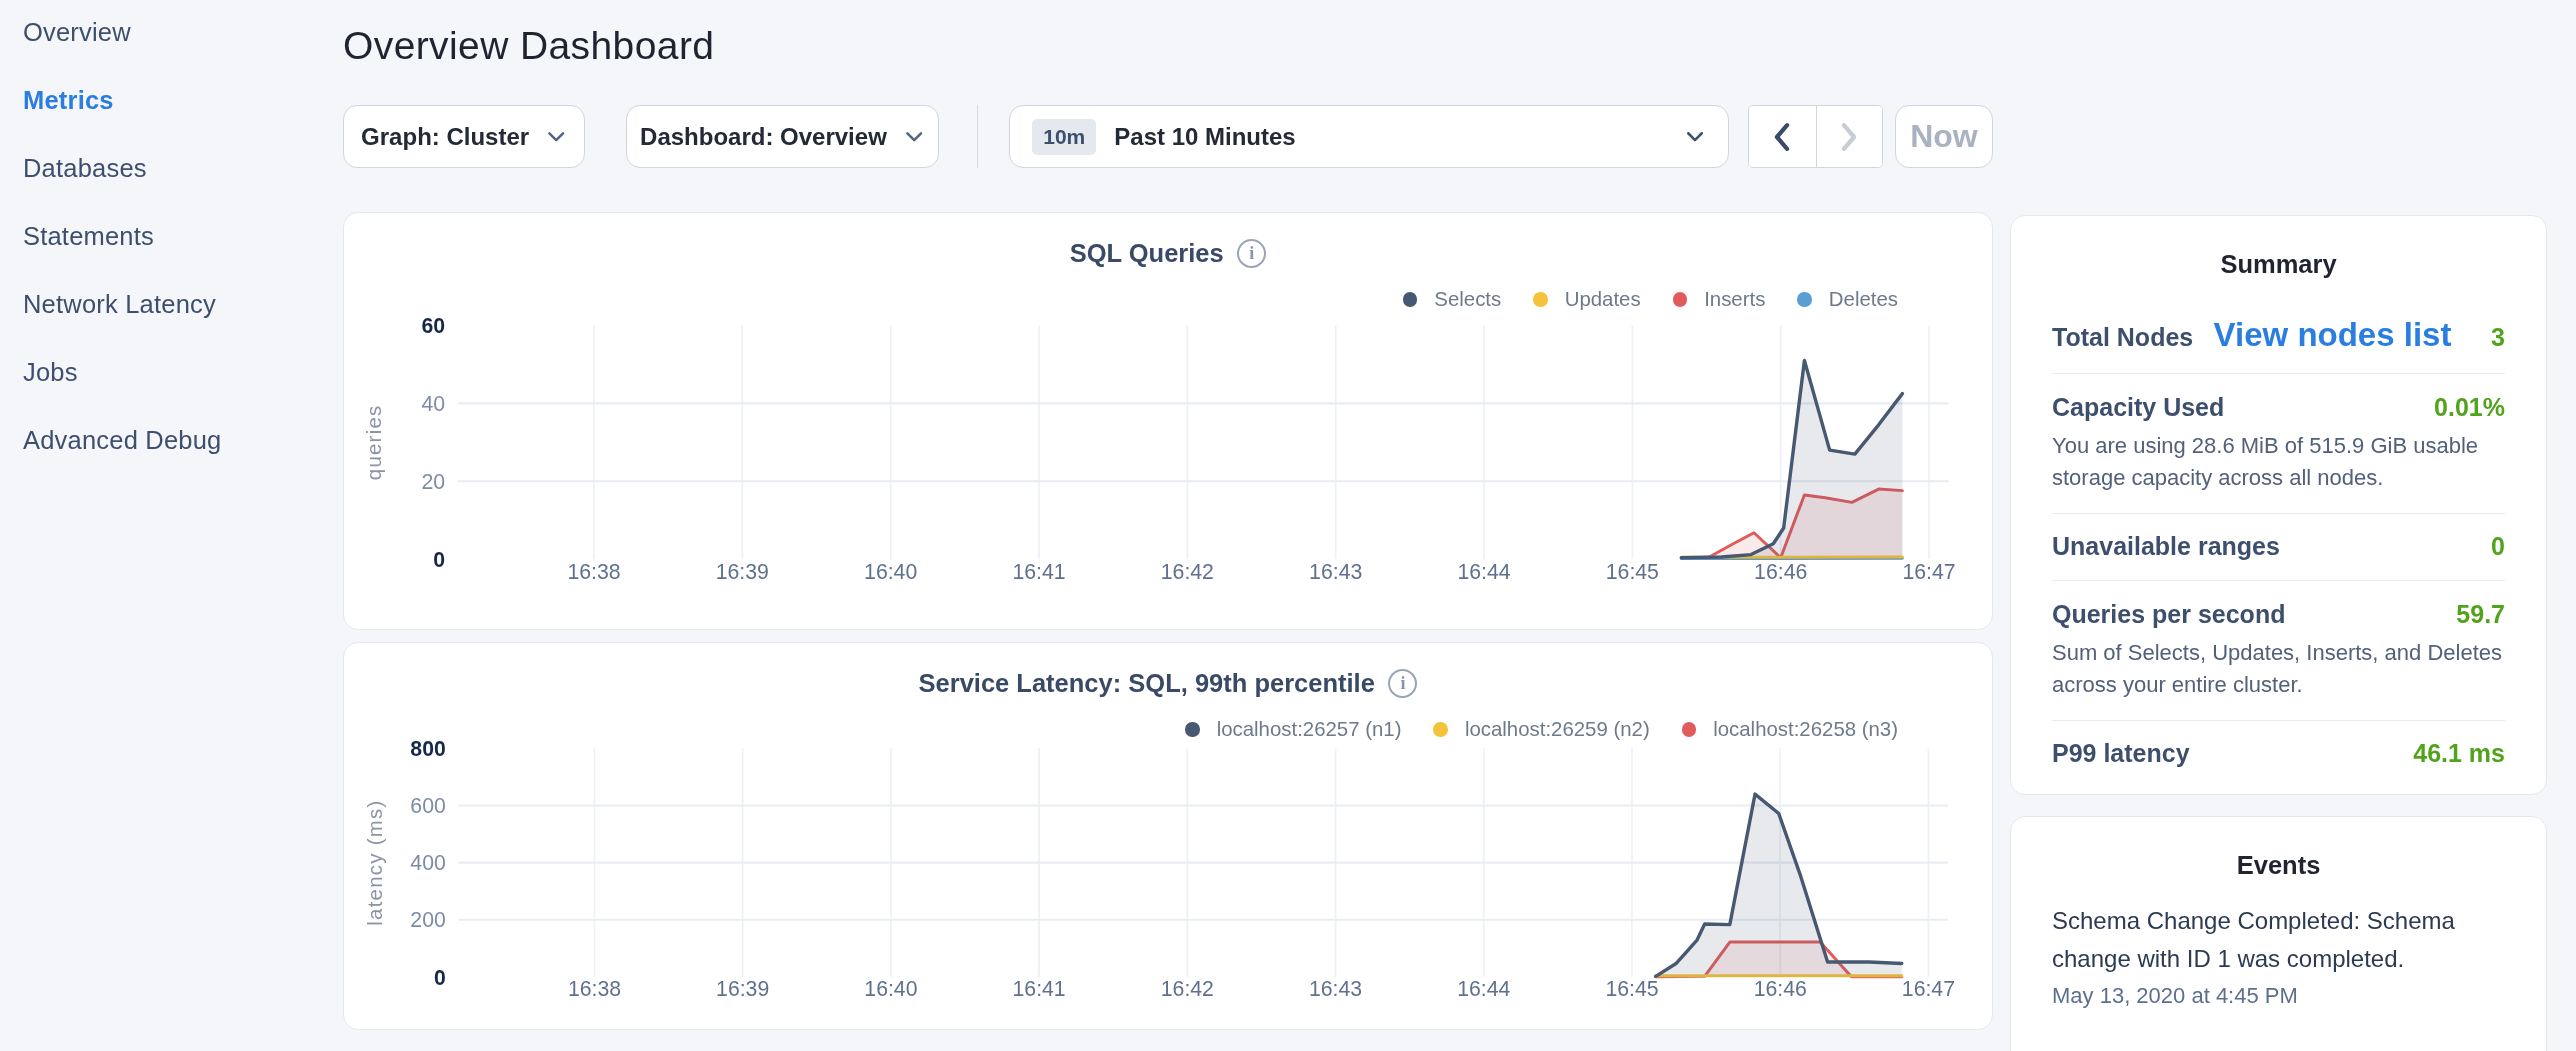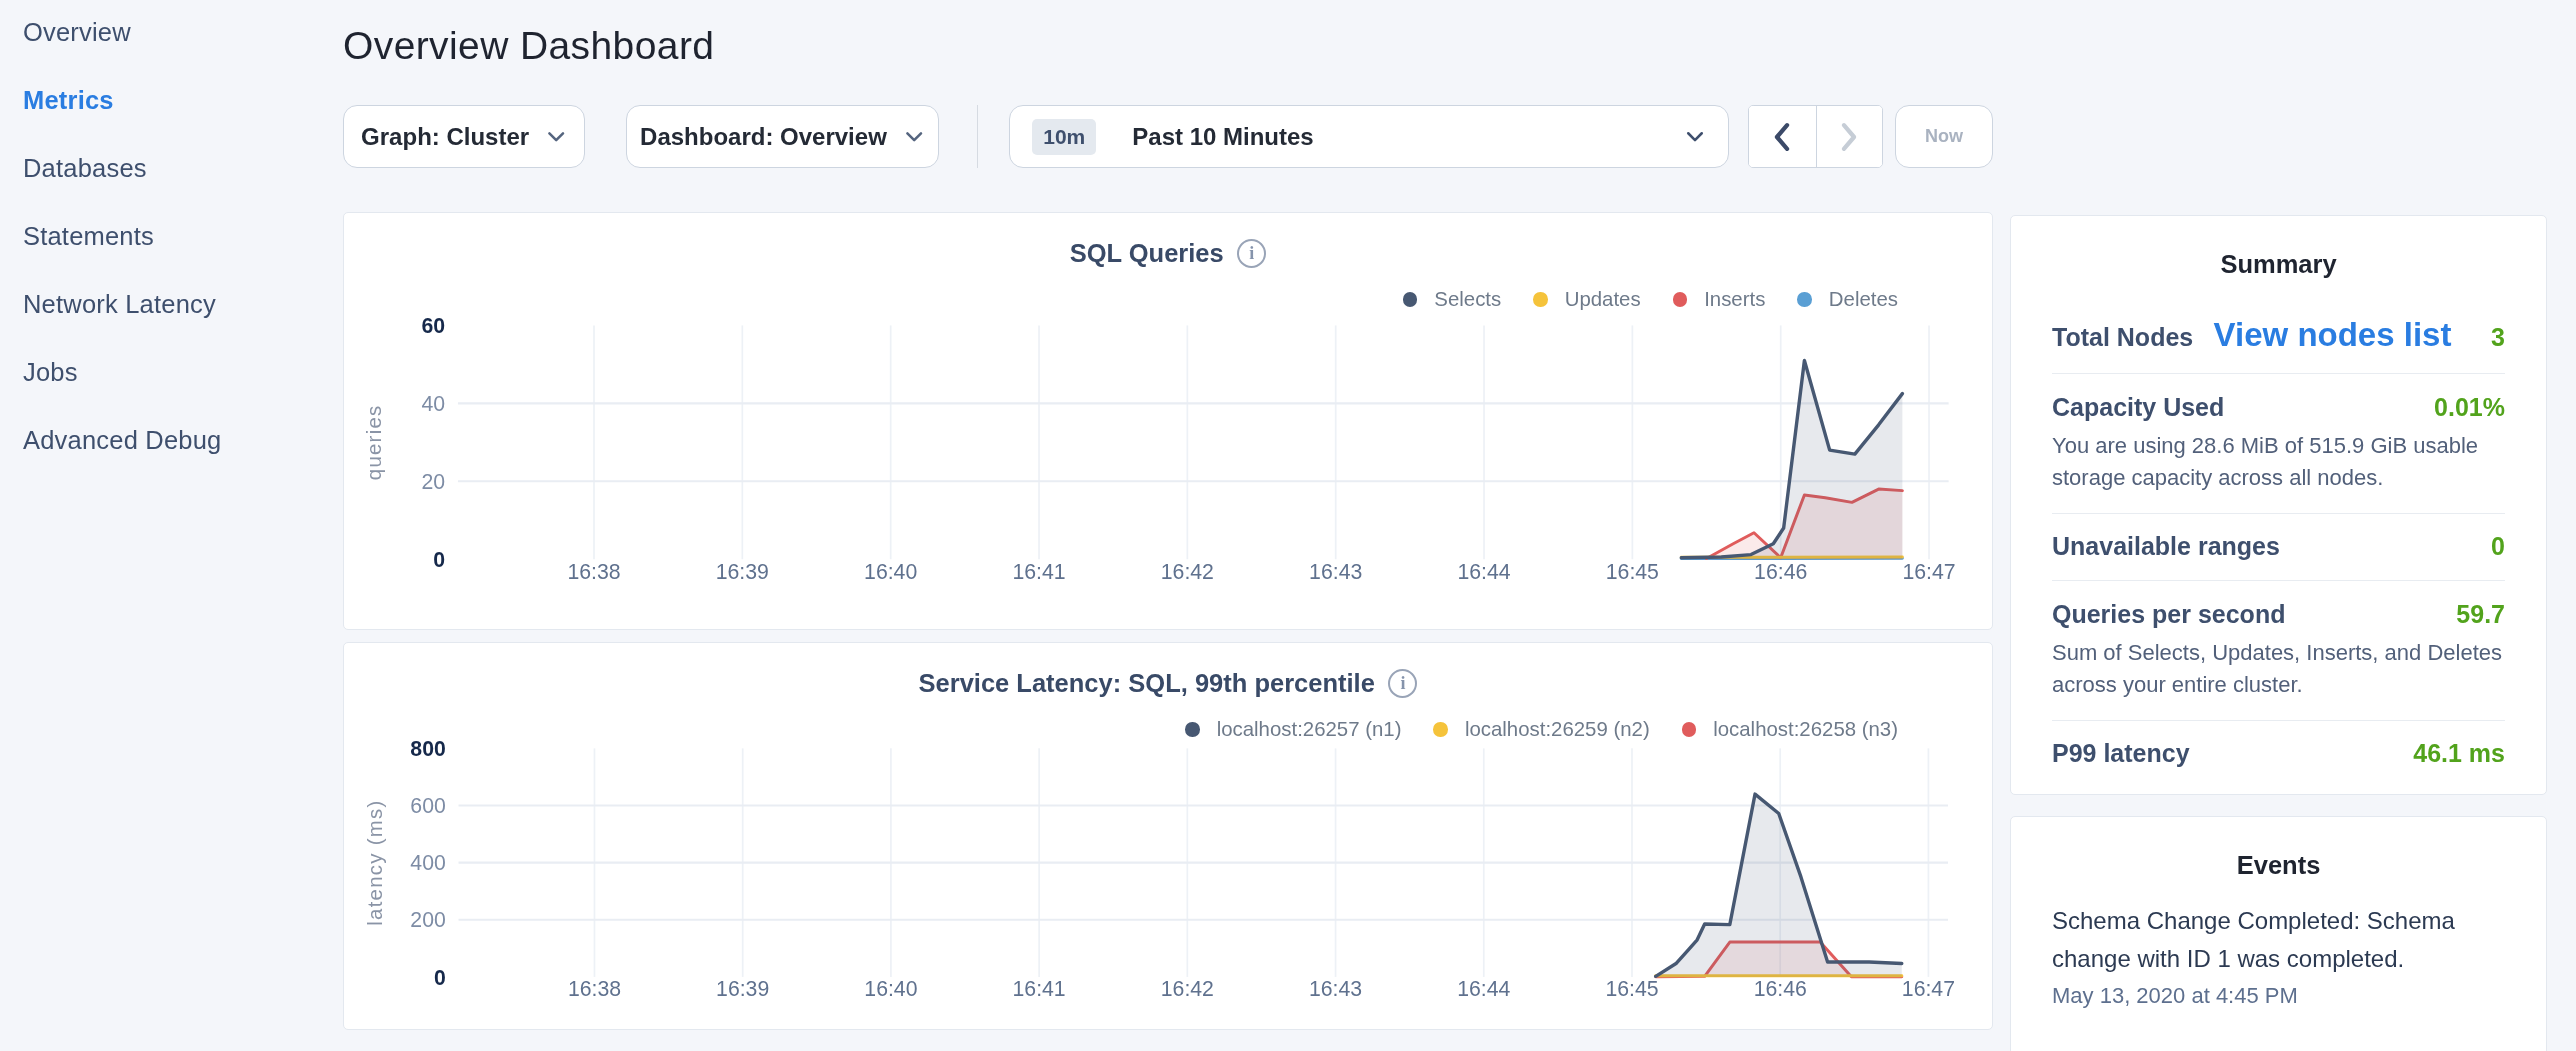--- a/index.html
+++ b/index.html
@@ -16,29 +16,29 @@
   .main{position:absolute;left:343px;top:0;width:1650px}
   .page-title{font-size:39px;font-weight:500;color:#1f2430;margin:24px 0 0;letter-spacing:0.4px}
   .controls{display:flex;align-items:center;margin-top:37px;height:63px}
   .ctl{background:#fff;border:0.9px solid #cdd5e0;border-radius:14px;height:63px;box-sizing:border-box;
        display:flex;align-items:center;font-family:inherit;font-size:24px;font-weight:700;color:#242a35;cursor:pointer;padding:0}
   .dd{justify-content:center;gap:17px}
   .dd-graph{width:244px}
   .dd-dash{width:316px;margin-left:41px}
   .vdiv{width:1.7px;height:63px;background:#d6dbe2;margin-left:38px}
   .time-picker{width:726px;margin-left:31px;padding:0 22px;justify-content:flex-start}
-  .badge{background:#e4e9ef;border-radius:5.1px;padding:6px 11px;font-size:21px;font-weight:700;color:#3e4f6d;margin-right:36px}
+  .badge{background:#e4e9ef;border-radius:5.1px;padding:6px 11px;font-size:21px;font-weight:700;color:#3e4f6d;margin-right:18px}
   .time-label{font-size:24px;font-weight:700;color:#242a35}
   .chev-right{margin-left:auto}
   .btn-group{display:flex;margin-left:19.6px;border:0.9px solid #cdd5e0;border-radius:5.1px;background:#fff;height:63px;box-sizing:border-box;overflow:hidden}
   .nav-btn{width:67px;height:100%;display:flex;align-items:center;justify-content:center;background:#fff;border:none;cursor:pointer;padding:0}
   .nav-btn + .nav-btn{border-left:0.9px solid #cdd5e0}
-  .now-btn{width:99px;margin-left:12px;justify-content:center;font-weight:700;font-size:18px;color:#a9b2c0}
-  
-  .card{background:#fff;border:0.9px solid #e3e8ef;border-radius:5px;box-sizing:border-box}
+  .now-btn{width:99px;margin-left:12px;justify-content:center;font-weight:700;font-size:32px;color:#a9b2c0}
+  
+  .card{background:#fff;border:0.9px solid #e3e8ef;border-radius:15px;box-sizing:border-box}
   .chart-card{width:1650px;position:relative}
   #chart-card-0{height:418px;margin-top:44px}
   #chart-card-1{height:388px;margin-top:12px}
   .chart-title{position:absolute;top:25.5px;left:0;width:100%;display:flex;justify-content:center;align-items:center;gap:13.6px;
                font-size:25.5px;font-weight:700;color:#394a67}
   .info{width:29px;height:29px;border:2.1px solid #99a4b7;border-radius:50%;color:#8593ab;font-size:18px;font-weight:700;
         display:flex;align-items:center;justify-content:center;box-sizing:border-box;cursor:pointer;font-family:"Liberation Serif",serif}
   .legend{position:absolute;top:75px;right:94px;display:flex;gap:32px}
   .legend-item{display:flex;align-items:center;gap:17px;font-size:20.4px;color:#6e7a8a;white-space:nowrap}
   .dot{width:14.5px;height:14.5px;border-radius:50%;flex:none}

